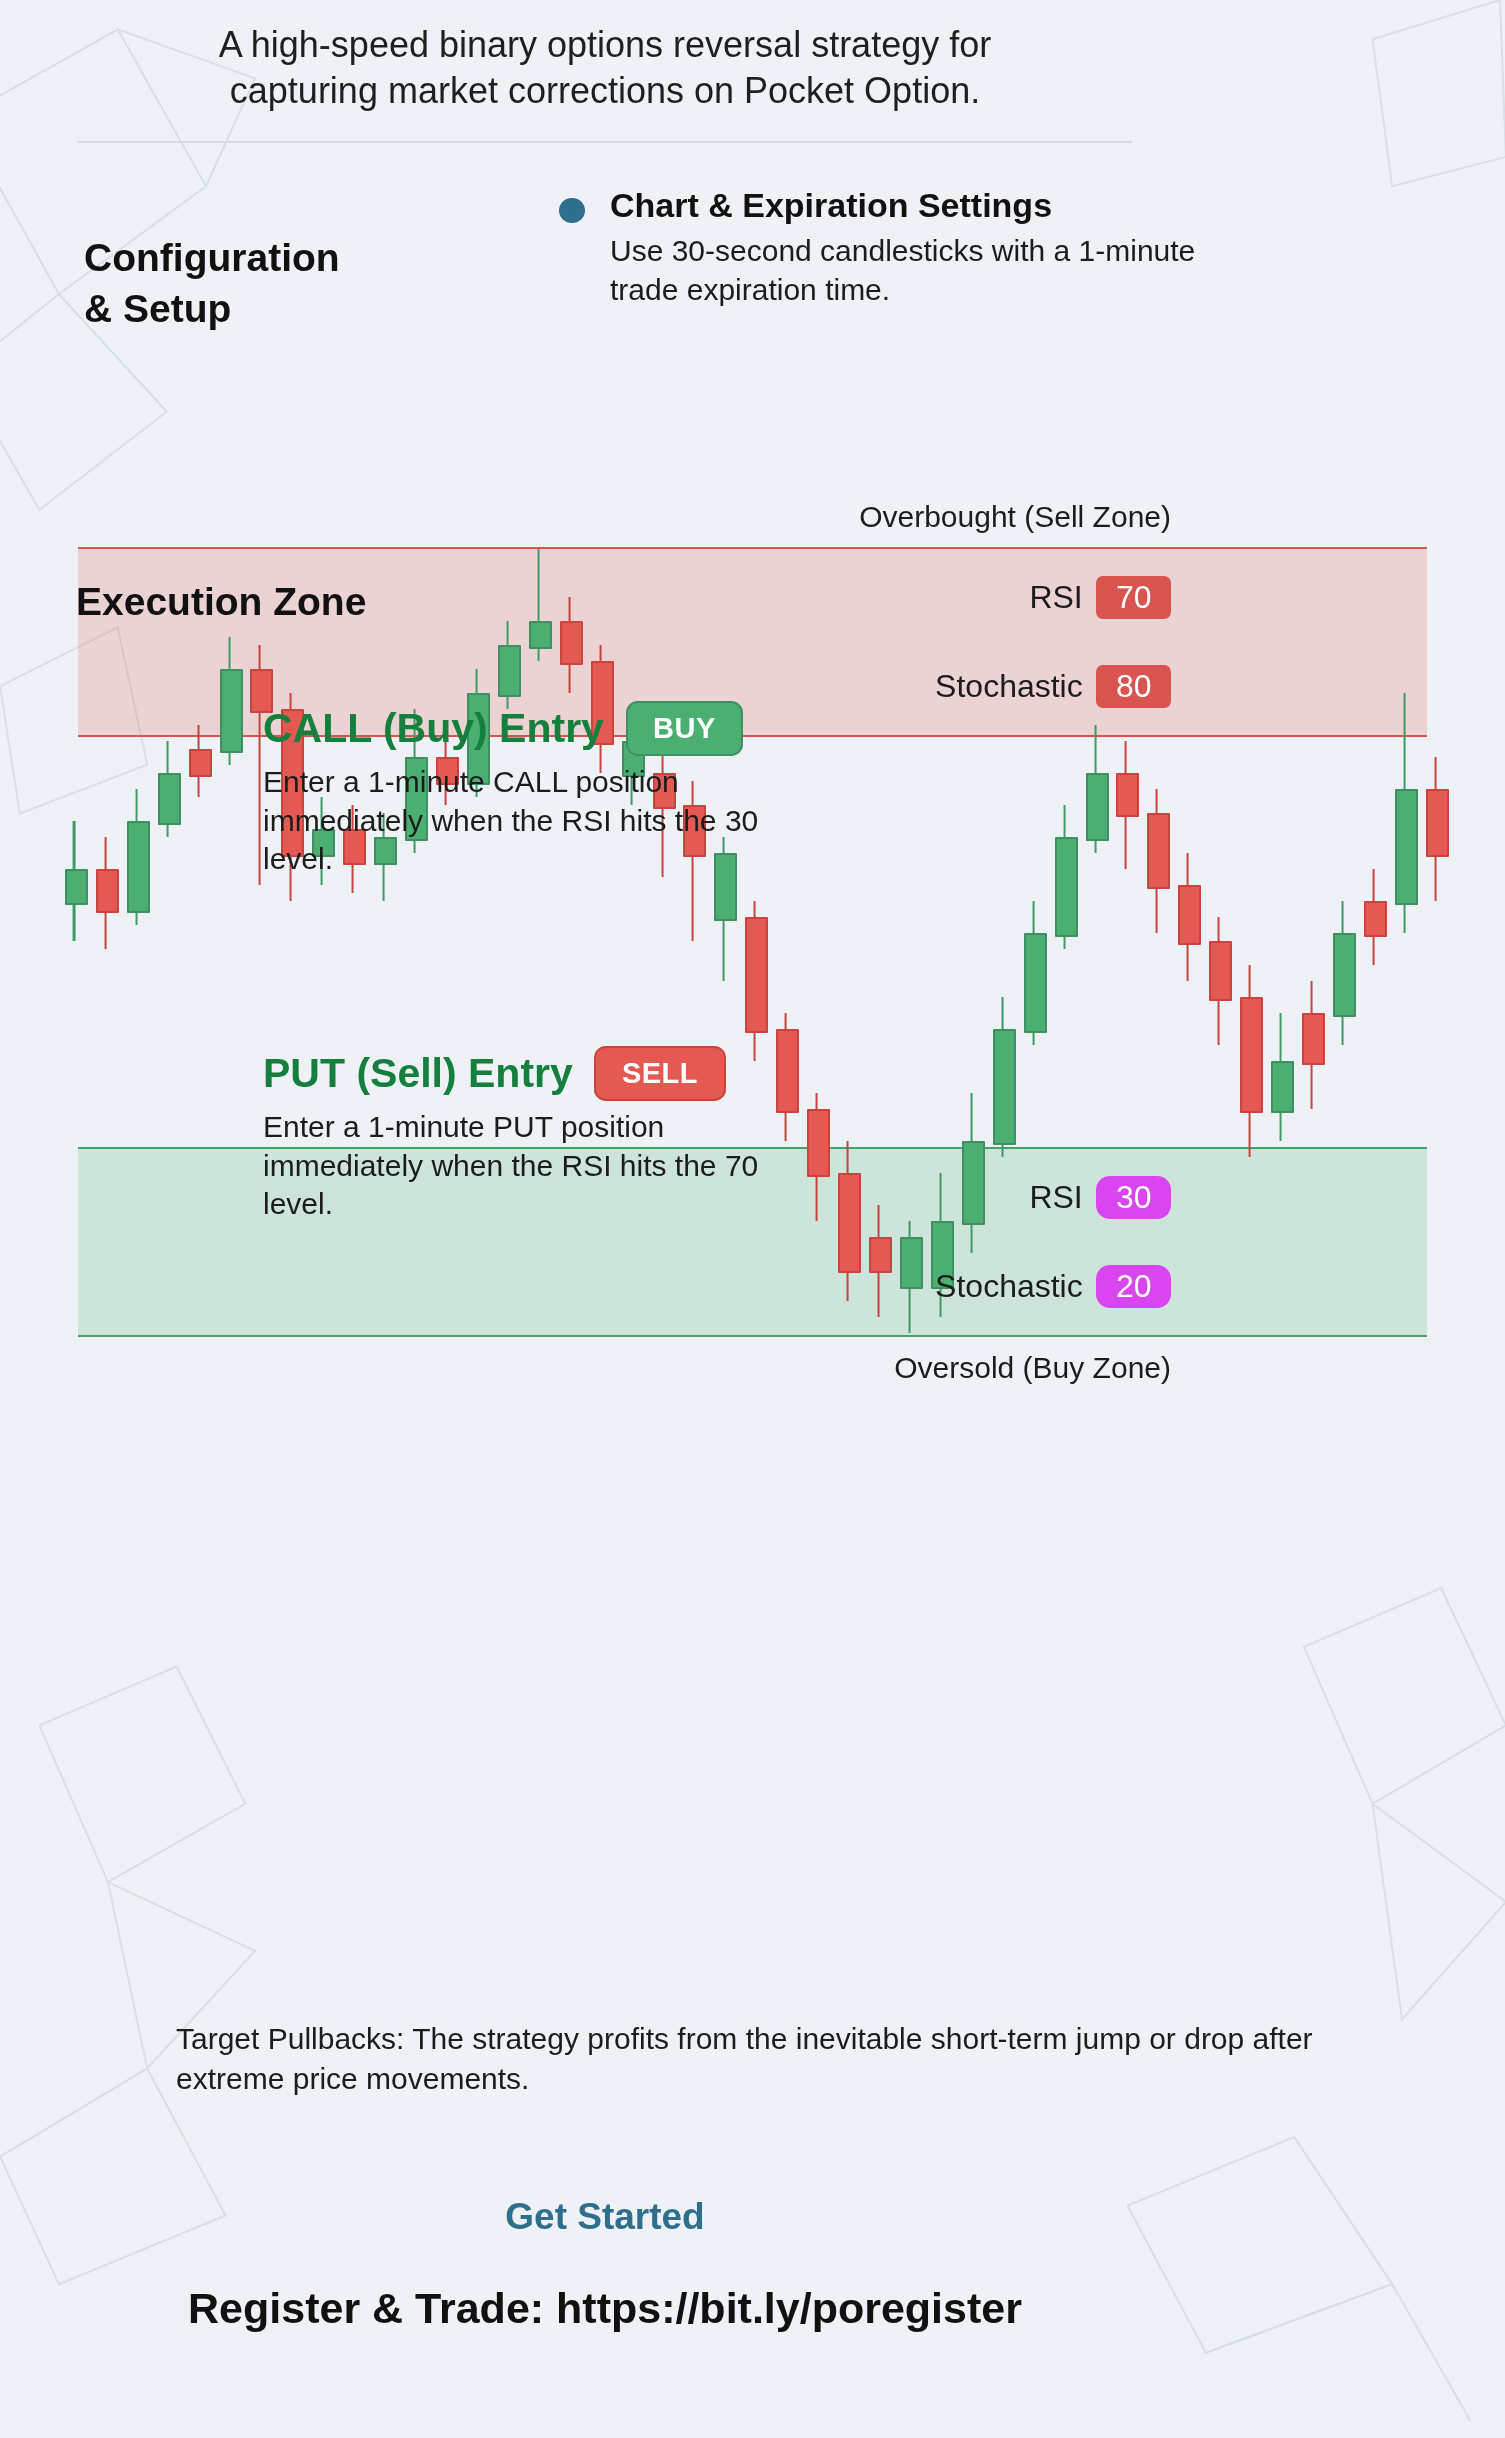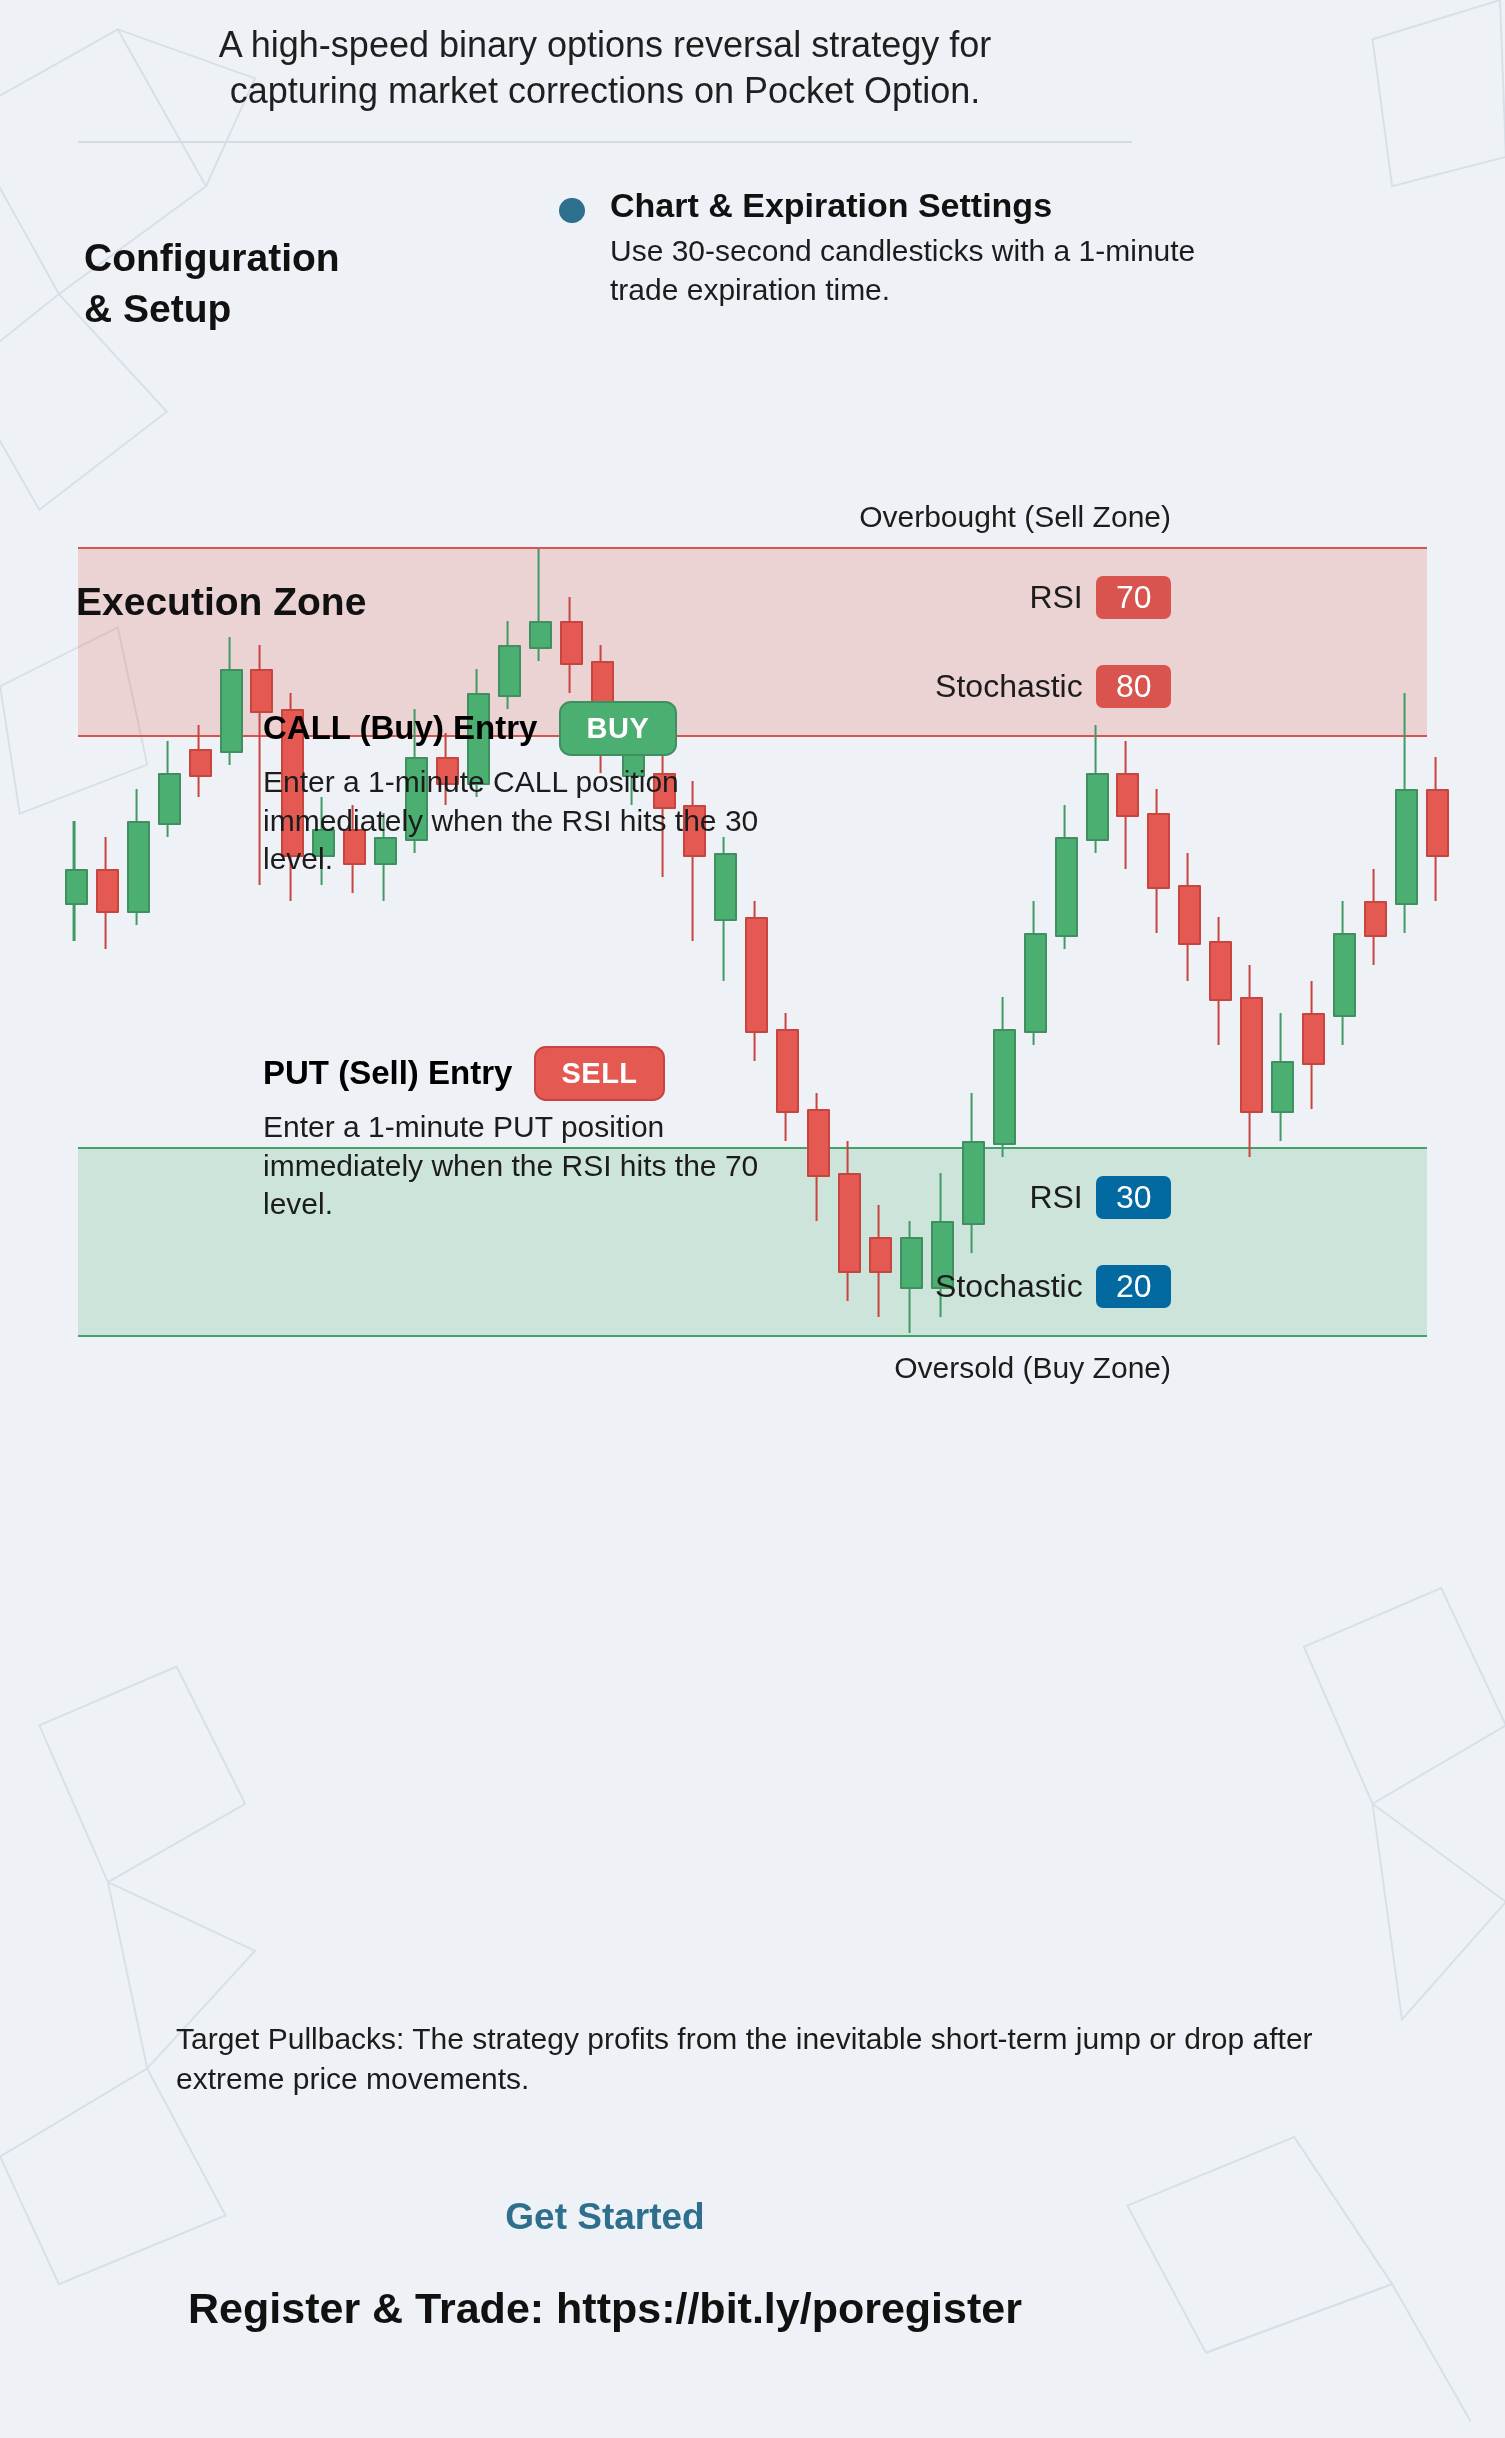--- a/index.html
+++ b/index.html
@@ -141,21 +141,21 @@
     display: inline-block;
     min-width: 51px;
     text-align: center;
     padding: 2.9px 11.8px;
     border-radius: 6.9px;
     color: #fff;
     font-weight: normal;
     font-size: 32px;
   }
   .tag-red { background: #d9534f; }
-  .tag-green { background: #0369a1; }
+  .tag-green { background: #d946ef; border-radius: 14px; }
   .tag-rsi-sell { top: 76px; }
   .tag-stoch-sell { top: 165px; }
   .tag-rsi-buy { top: 676px; }
   .tag-stoch-buy { top: 765px; }
 
   
   .candles {
     position: absolute;
     left: 59px;
     top: 9.8px;
@@ -196,23 +196,23 @@
   }
   .rule-call { left: 263px; top: 701px; }
   .rule-put  { left: 263px; top: 1046px; }
   .rule-head {
     display: flex;
     align-items: center;
     gap: 21.6px;
     margin-bottom: 7.8px;
   }
   .rule-title {
-    font-size: 33px;
-    font-weight: bold;
-    color: #000000;
+    font-size: 41px;
+    font-weight: bold;
+    color: #15803d;
   }
   .pill {
     color: #fff;
     font-weight: bold;
     font-size: 29px;
     letter-spacing: 0.5px;
     padding: 8.8px 25.5px;
     border-radius: 11.8px;
   }
   .pill-buy { background: #4caf72; border: 2px solid #3f8f60; }

